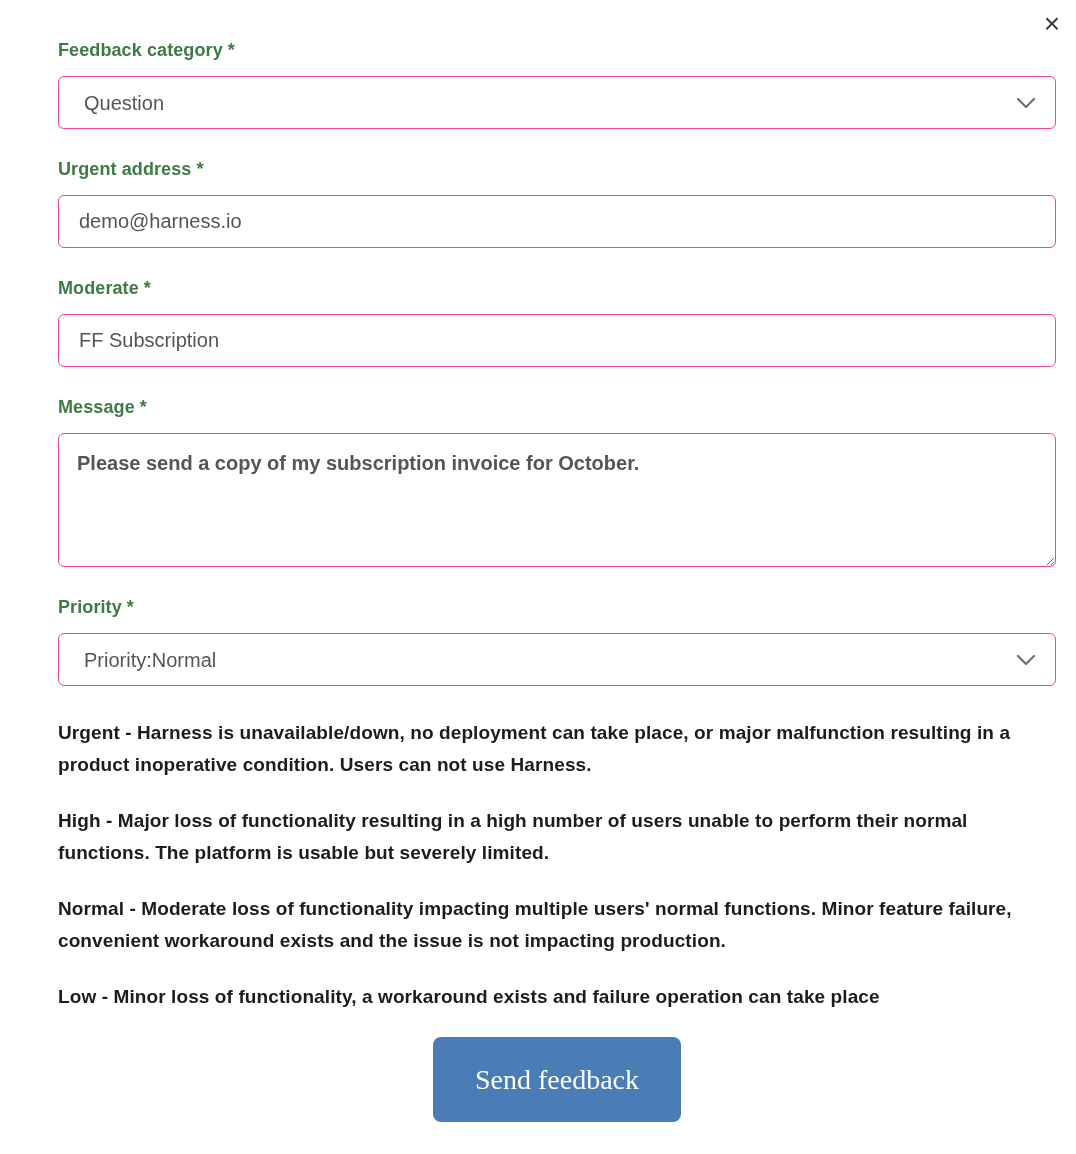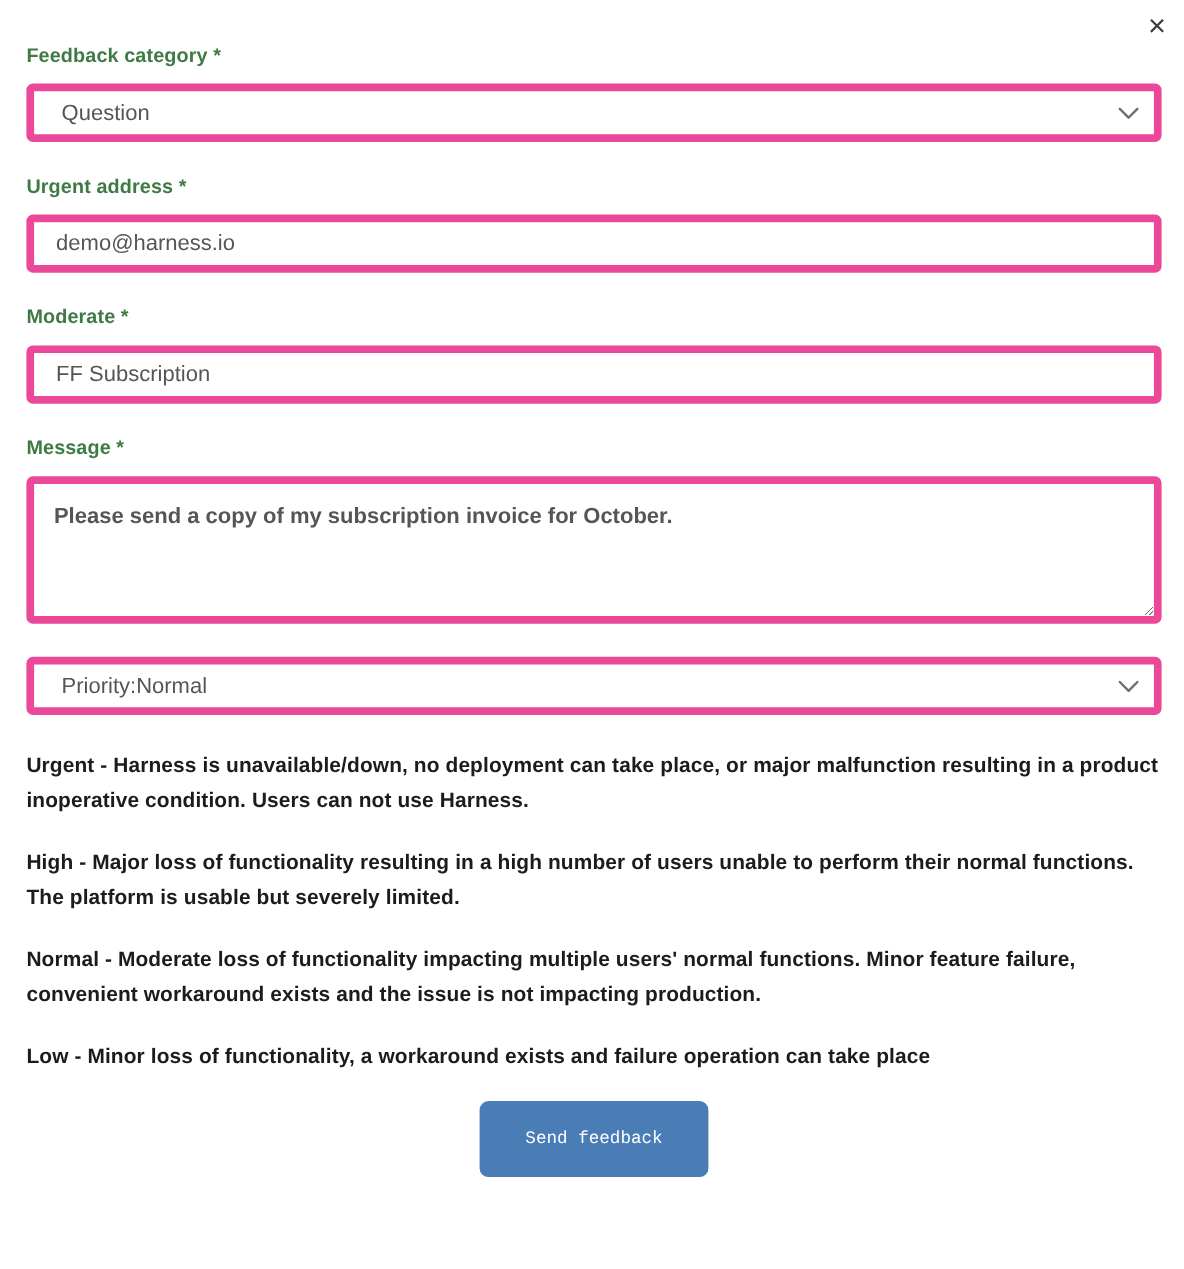--- a/index.html
+++ b/index.html
@@ -19,37 +19,38 @@
     background: none;
     border: none;
     font-size: 28px;
     line-height: 1;
     color: #3a3a3a;
     cursor: pointer;
     font-family: "Liberation Sans", sans-serif;
     padding: 4px;
   }
   .form-wrap {
-    padding: 40px 20px 0 24px;
+    padding: 40px 20px 0 10px;
+    margin-left: 48px;
   }
   .field-label {
     display: block;
     font-size: 18px;
     font-weight: bold;
     color: #3f7a44;
     margin-bottom: 15px;
     letter-spacing: 0.1px;
   }
   .req-marker { margin-left: 5px; }
   .group { margin-bottom: 30px; }
   .control {
     display: block;
     width: 100%;
     height: 53px;
-    border: 7px solid #ec4899;
+    border: 1px solid #ec4899;
     border-radius: 6px;
     background: #ffffff;
     font-family: "Liberation Sans", sans-serif;
     font-size: 20px;
     color: #555555;
     padding: 0 20px;
     outline: none;
   }
   .select-wrap { position: relative; }
   .select-control {
@@ -86,24 +87,24 @@
   .actions {
     margin-top: 6px;
     text-align: center;
   }
   .submit-btn {
     display: inline-block;
     background: #4a7cb5;
     color: #ffffff;
     border: none;
     border-radius: 8px;
-    font-family: Liberation Mono, monospace;
-    font-size: 16px;
+    font-family: Liberation Serif, serif;
+    font-size: 28px;
     padding: 0 42px;
-    height: 69px;
+    height: 85px;
     line-height: 69px;
     cursor: pointer;
   }
 </style>
 </head>
 <body>
 
 <button class="close-btn">×</button>
 
 <div class="form-wrap">
@@ -129,20 +130,21 @@
     <label class="field-label"><span>Moderate</span><span class="req-marker">*</span></label>
     <input type="text" class="control" value="FF Subscription" style="">
   </div>
 
   <div class="group">
     <label class="field-label"><span>Message</span><span class="req-marker">*</span></label>
     <textarea class="control" style="">Please send a copy of my subscription invoice for October.</textarea>
   </div>
 
   <div class="group" style="margin-bottom:0;">
+    <label class="field-label"><span>Priority</span><span class="req-marker">*</span></label>
     <div class="select-wrap">
       <select class="control select-control">
         <option>Priority:Normal</option>
       </select>
       <svg class="chevron" width="20" height="12" viewBox="0 0 20 12">
           <polyline points="2,2 10,10 18,2" fill="none" stroke="#707070" stroke-width="2.2" stroke-linecap="round" stroke-linejoin="round"></polyline>
         </svg>
     </div>
   </div>
 

